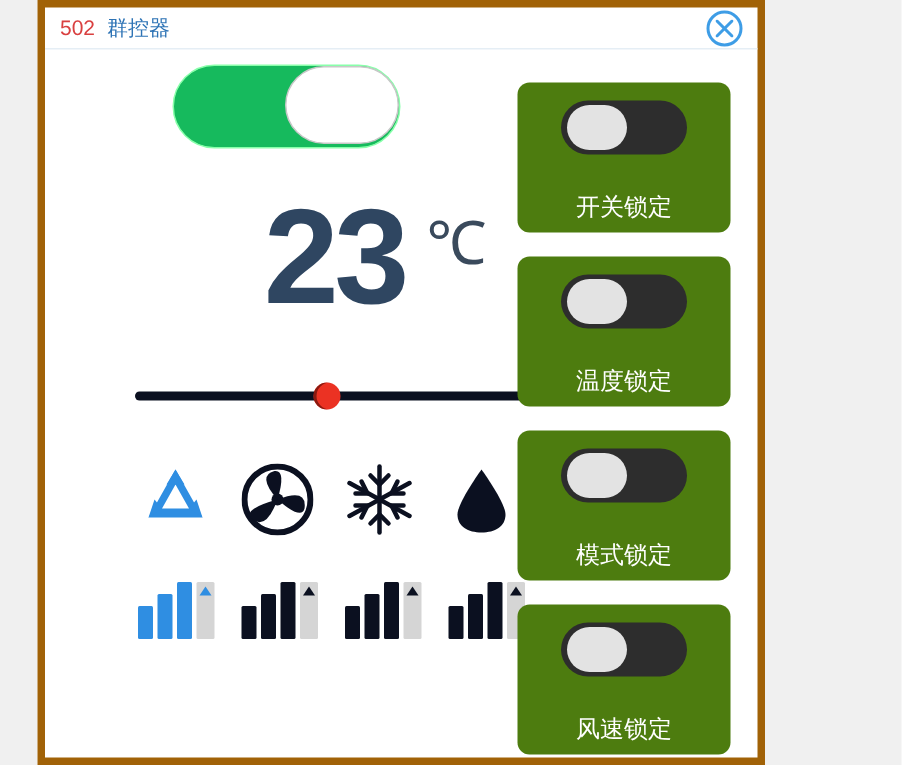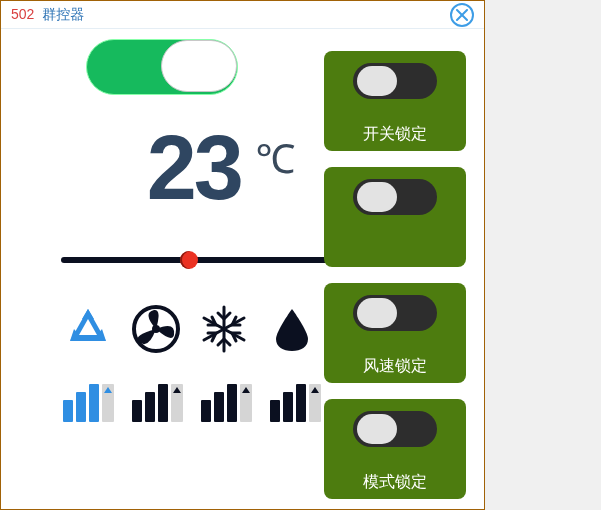--- a/index.html
+++ b/index.html
@@ -7,22 +7,23 @@
     font-family: "Microsoft YaHei", Arial, sans-serif;
     background: #f0f0f0;
     width: 601px;
     height: 510px;
     overflow: hidden;
   }
   .window {
     width: 485px;
     height: 510px;
     background: #ffffff;
-    border: 1px solid #a16207;
-    position: relative;
+    border: 5px solid #a16207;
+    position: relative;
+    margin-left: 25px;
   }
   .titlebar {
     height: 28px;
     padding: 4px 10px;
     border-bottom: 1px solid #e5eef5;
     display: flex;
     align-items: center;
     justify-content: space-between;
   }
   .title-text { font-size: 14px; }
@@ -344,29 +345,30 @@
       <div class="lock-tile">
         <div class="lock-toggle">
           <div class="lock-knob"></div>
         </div>
         <div class="lock-label">开关锁定</div>
       </div>
       <div class="lock-tile">
         <div class="lock-toggle">
           <div class="lock-knob"></div>
         </div>
+        <div class="lock-label">温度锁定</div>
       </div>
       <div class="lock-tile">
         <div class="lock-toggle">
           <div class="lock-knob"></div>
         </div>
-        <div class="lock-label">风速锁定</div>
+        <div class="lock-label">模式锁定</div>
       </div>
       <div class="lock-tile">
         <div class="lock-toggle">
           <div class="lock-knob"></div>
         </div>
-        <div class="lock-label">模式锁定</div>
+        <div class="lock-label">风速锁定</div>
       </div>
     </div>
 
   </div>
 </div>
 
 </body></html>

